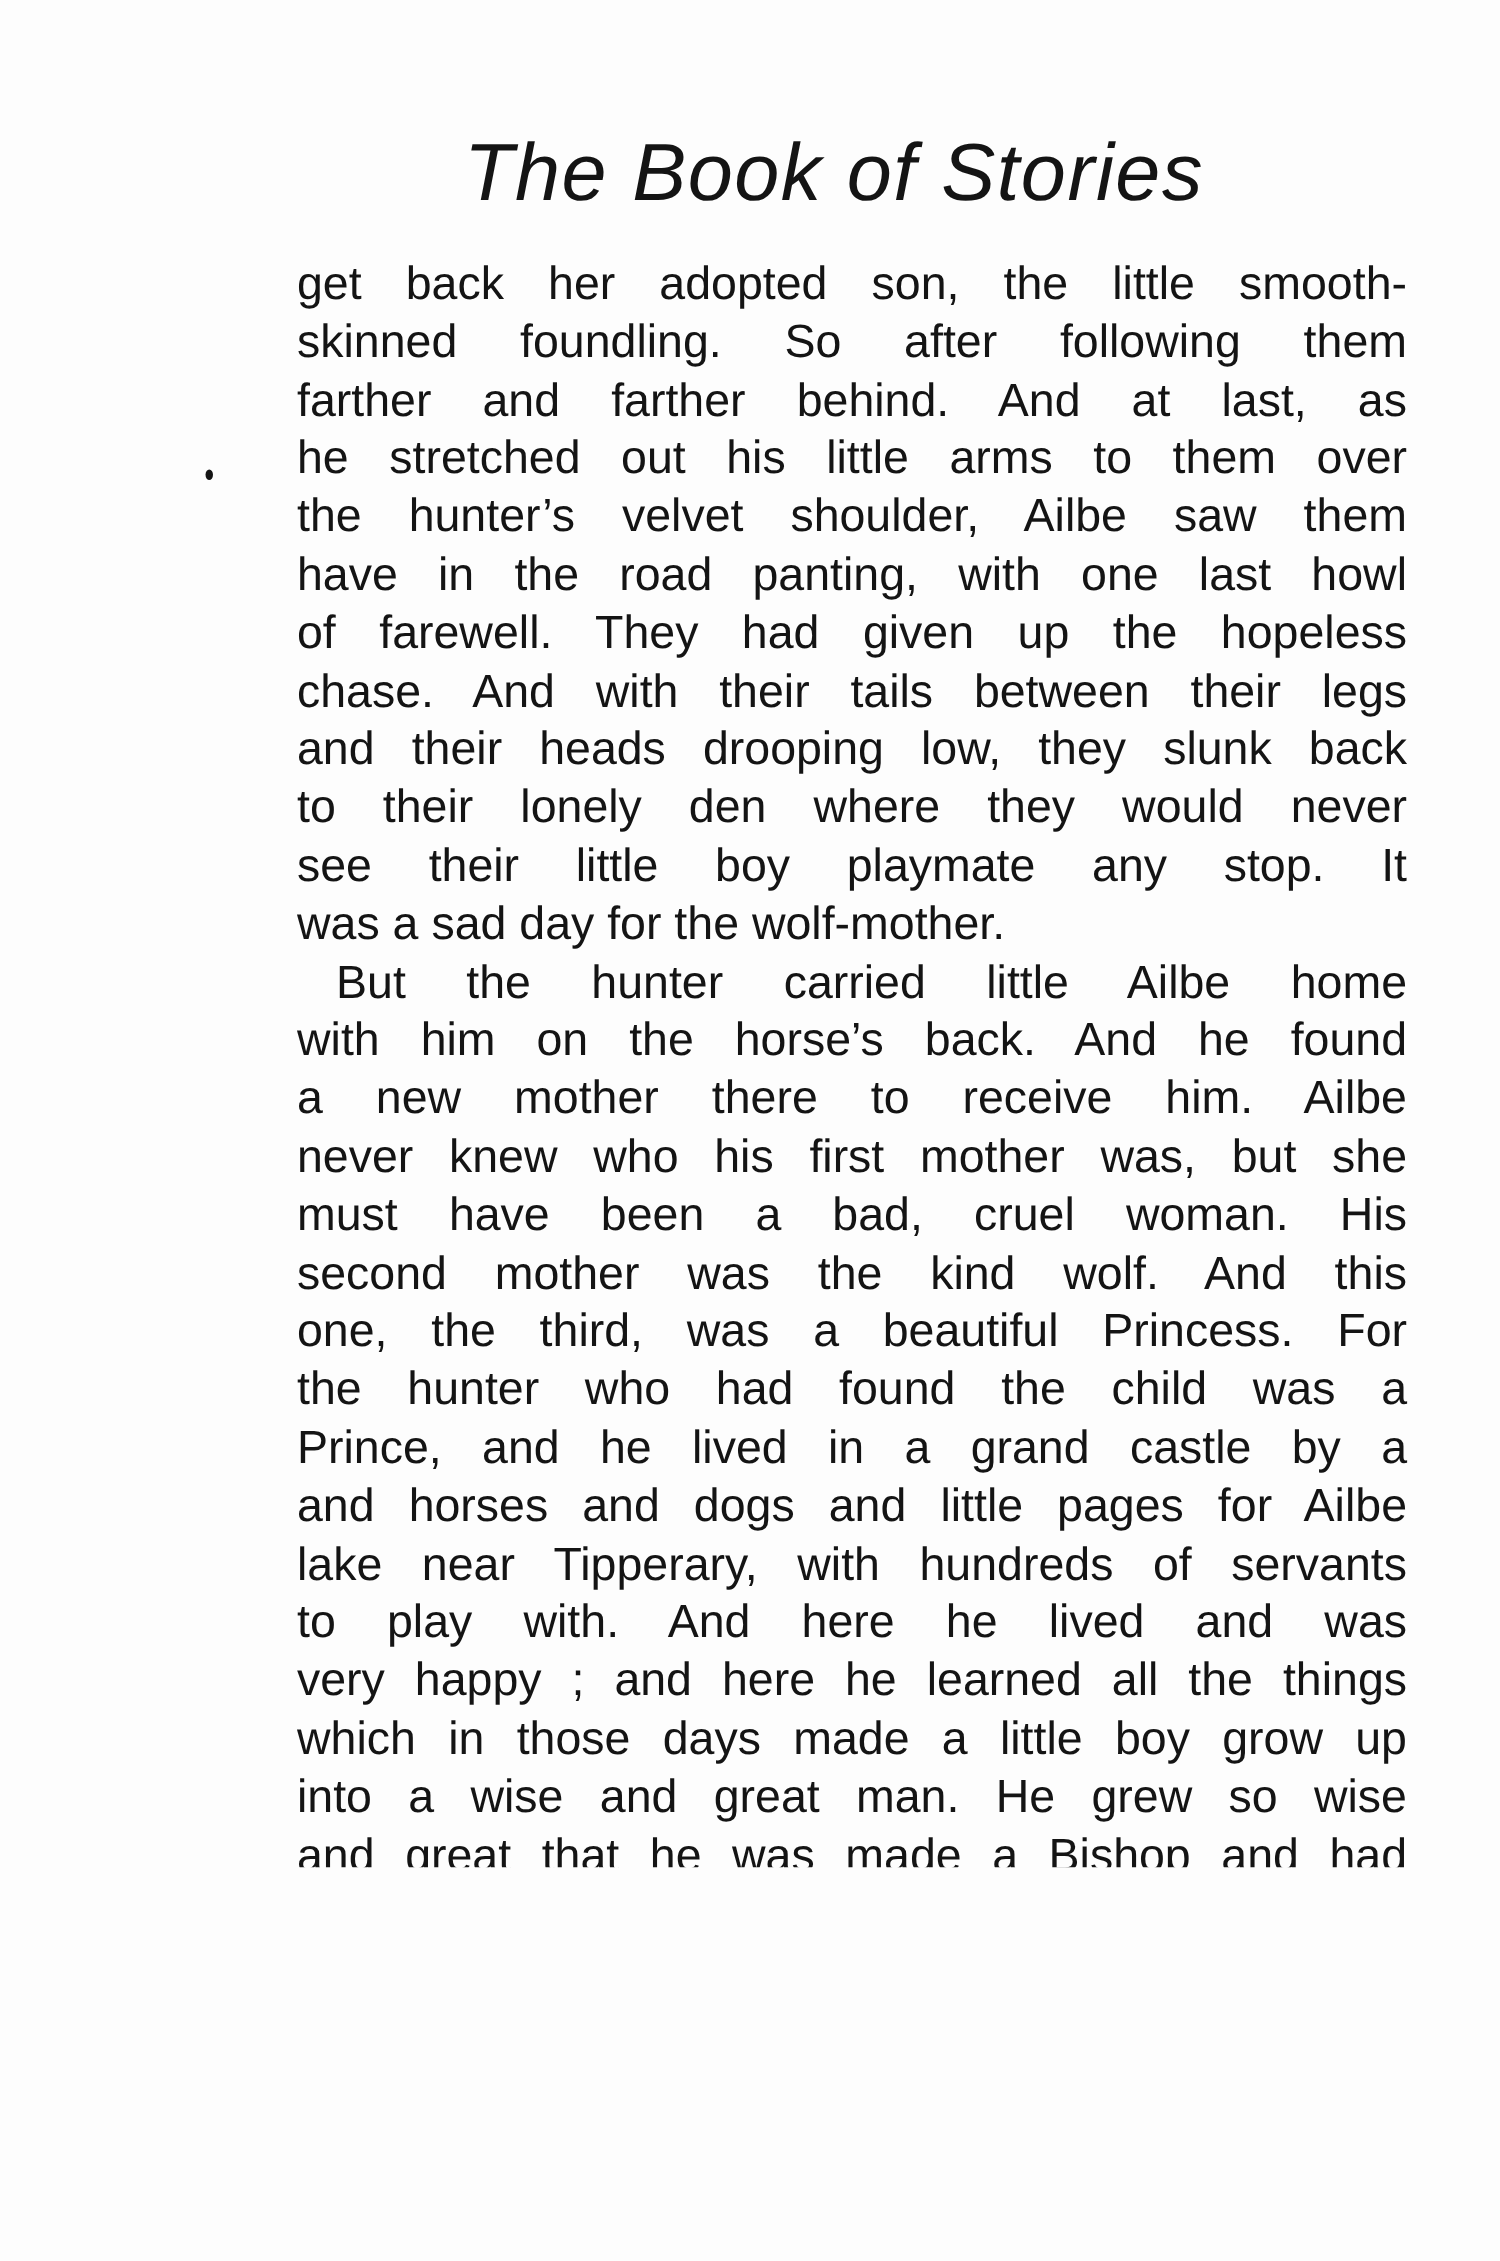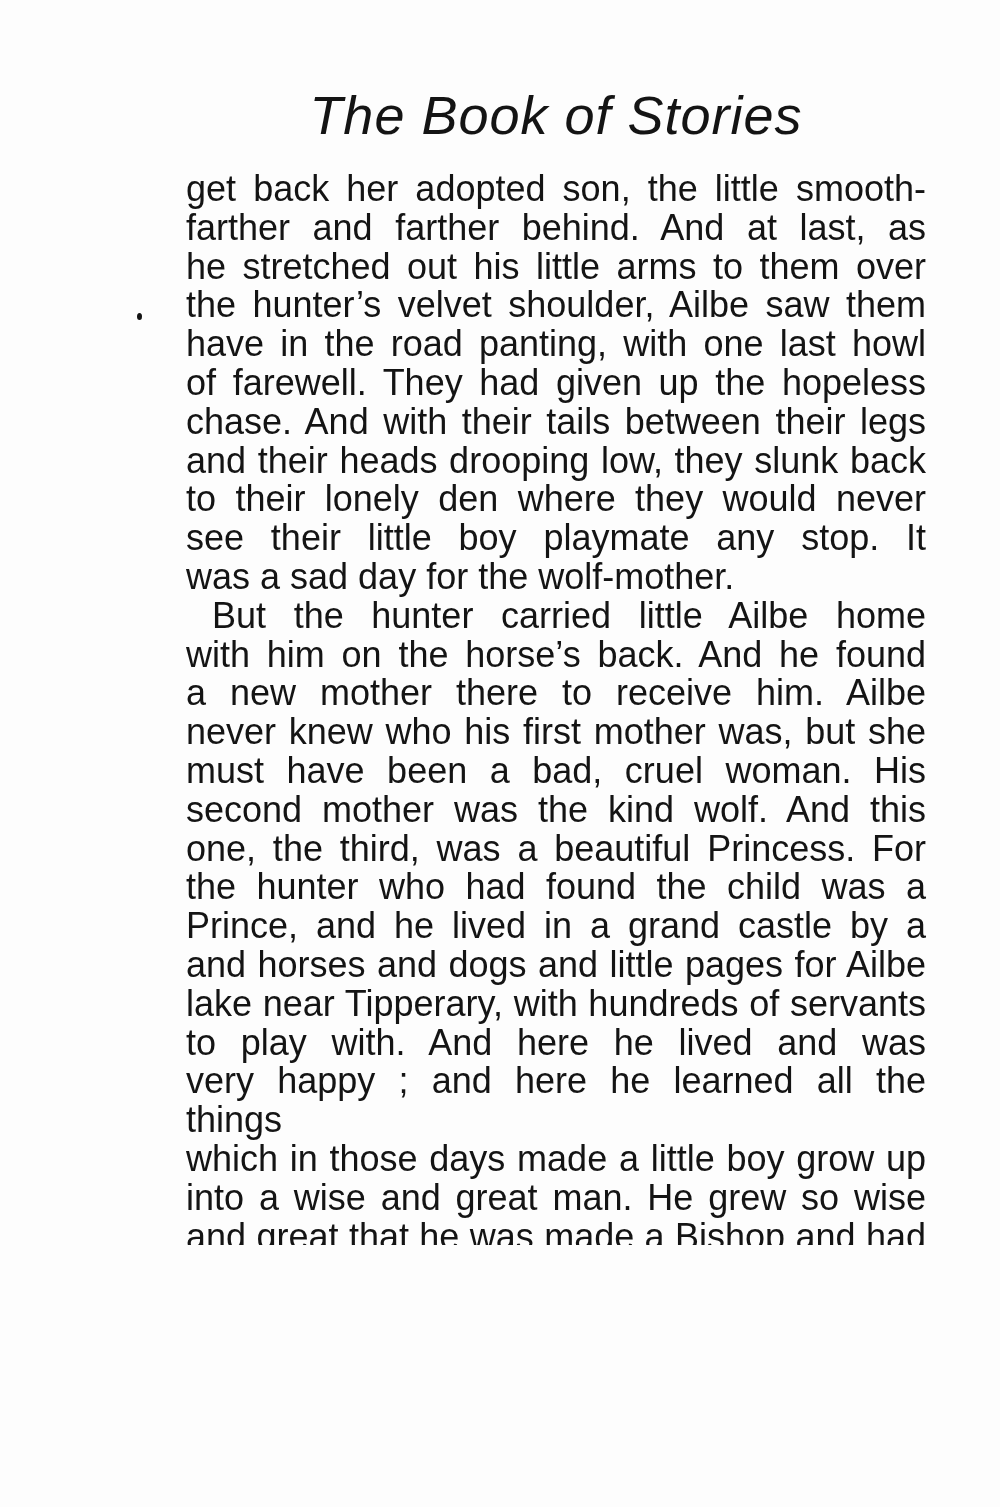--- a/index.html
+++ b/index.html
@@ -25,23 +25,23 @@
     text-align: center;
     font-style: italic;
     font-weight: normal;
     font-size: 54px;
     line-height: 1.15;
     letter-spacing: 1px;
   }
   .body-text {
     position: absolute;
     top: 170px;
-    left: 186px;
+    left: 198px;
     width: 740px;
-    font-size: 36px;
+    font-size: 31px;
     line-height: 38.8px;
   }
   .line {
     text-align: justify;
     text-align-last: justify;
     text-justify: inter-word;
   }
   .line.no-justify {
     text-align-last: left;
   }
@@ -66,20 +66,21 @@
   .speck-2 { left: 891px; top: 1394px; width: 5px; height: 6px; }
 </style>
 </head>
 <body>
 
 <div class="page">
   <h1 class="title">The Book of Stories</h1>
 
   <div class="body-text" id="body-text">
       <div class="line">get back her adopted son, the little smooth-</div>
+      <div class="line">skinned foundling. So after following them</div>
       <div class="line">farther and farther behind. And at last, as</div>
       <div class="line">he stretched out his little arms to them over</div>
       <div class="line">the hunter’s velvet shoulder, Ailbe saw them</div>
       <div class="line">have in the road panting, with one last howl</div>
       <div class="line">of farewell. They had given up the hopeless</div>
       <div class="line">chase. And with their tails between their legs</div>
       <div class="line">and their heads drooping low, they slunk back</div>
       <div class="line">to their lonely den where they would never</div>
       <div class="line">see their little boy playmate any stop. It</div>
       <div class="line no-justify">was a sad day for the wolf-mother.</div>

